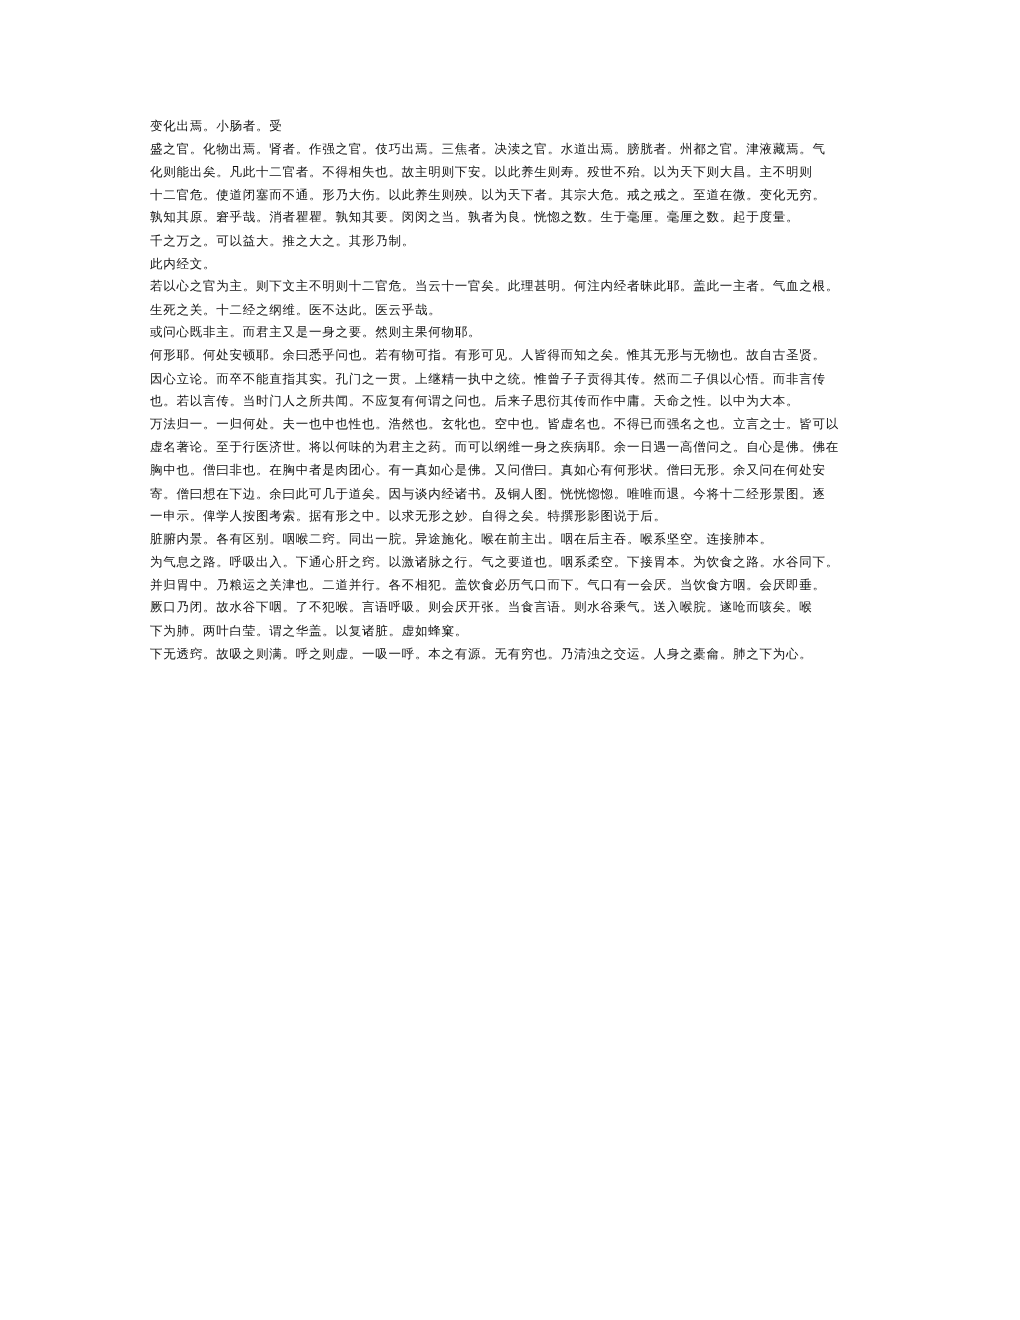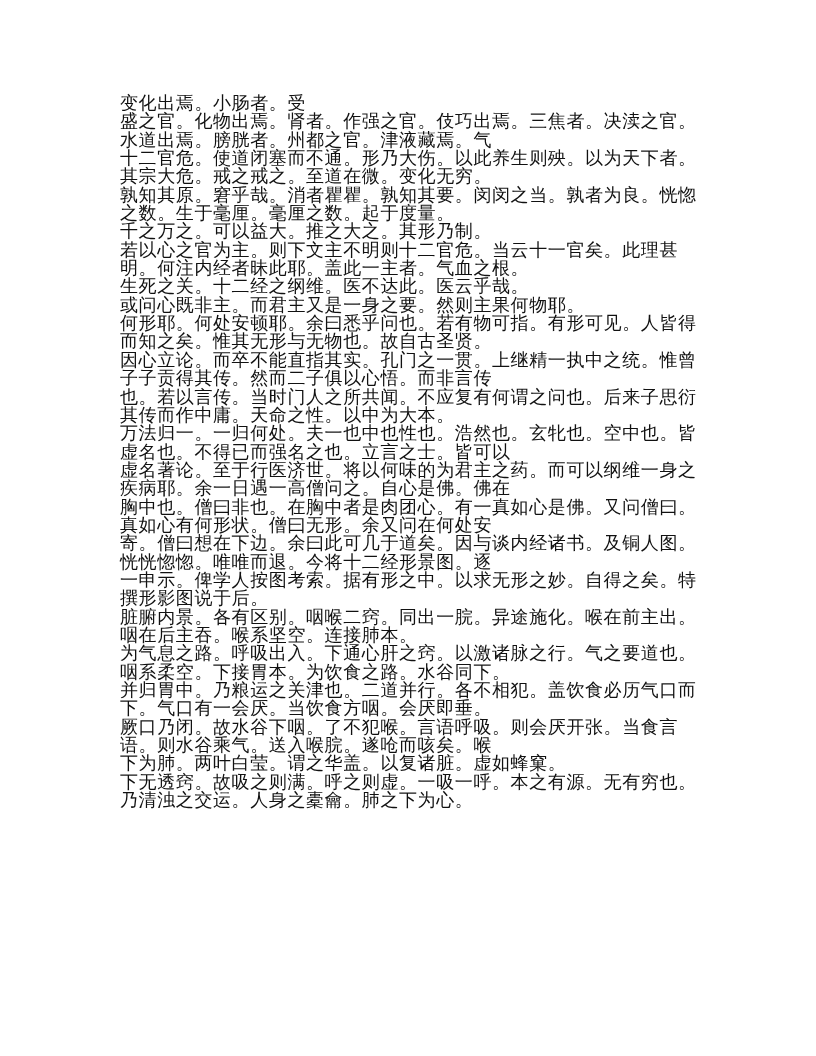--- a/index.html
+++ b/index.html
@@ -2,37 +2,39 @@
 <html><head>
 <meta charset="utf-8">
 <style>
   html, body { margin: 0; padding: 0; background: #ffffff; }
   body { width: 816px; height: 1056px; position: relative; overflow: hidden; }
   .page {
     position: absolute;
     left: 120px;
     top: 94px;
     width: 580px;
-    font-family: Liberation Serif, serif;
-    font-size: 18px;
+    font-family: Liberation Mono, monospace;
+    font-size: 10px;
     line-height: 18.35px;
     color: #111111;
     letter-spacing: 0.6px;
   }
   .para { margin: 0; padding: 0; word-break: break-all; }
 </style>
 </head>
 <body>
 
 <div class="page">
   <p class="para">变化出焉。小肠者。受</p>
   <p class="para">盛之官。化物出焉。肾者。作强之官。伎巧出焉。三焦者。决渎之官。水道出焉。膀胱者。州都之官。津液藏焉。气</p>
+  <p class="para">化则能出矣。凡此十二官者。不得相失也。故主明则下安。以此养生则寿。殁世不殆。以为天下则大昌。主不明则</p>
   <p class="para">十二官危。使道闭塞而不通。形乃大伤。以此养生则殃。以为天下者。其宗大危。戒之戒之。至道在微。变化无穷。</p>
   <p class="para">孰知其原。窘乎哉。消者瞿瞿。孰知其要。闵闵之当。孰者为良。恍惚之数。生于毫厘。毫厘之数。起于度量。</p>
   <p class="para">千之万之。可以益大。推之大之。其形乃制。</p>
+  <p class="para">此内经文。</p>
   <p class="para">若以心之官为主。则下文主不明则十二官危。当云十一官矣。此理甚明。何注内经者昧此耶。盖此一主者。气血之根。</p>
   <p class="para">生死之关。十二经之纲维。医不达此。医云乎哉。</p>
   <p class="para">或问心既非主。而君主又是一身之要。然则主果何物耶。</p>
   <p class="para">何形耶。何处安顿耶。余曰悉乎问也。若有物可指。有形可见。人皆得而知之矣。惟其无形与无物也。故自古圣贤。</p>
   <p class="para">因心立论。而卒不能直指其实。孔门之一贯。上继精一执中之统。惟曾子子贡得其传。然而二子俱以心悟。而非言传</p>
   <p class="para">也。若以言传。当时门人之所共闻。不应复有何谓之问也。后来子思衍其传而作中庸。天命之性。以中为大本。</p>
   <p class="para">万法归一。一归何处。夫一也中也性也。浩然也。玄牝也。空中也。皆虚名也。不得已而强名之也。立言之士。皆可以</p>
   <p class="para">虚名著论。至于行医济世。将以何味的为君主之药。而可以纲维一身之疾病耶。余一日遇一高僧问之。自心是佛。佛在</p>
   <p class="para">胸中也。僧曰非也。在胸中者是肉团心。有一真如心是佛。又问僧曰。真如心有何形状。僧曰无形。余又问在何处安</p>
   <p class="para">寄。僧曰想在下边。余曰此可几于道矣。因与谈内经诸书。及铜人图。恍恍惚惚。唯唯而退。今将十二经形景图。逐</p>

